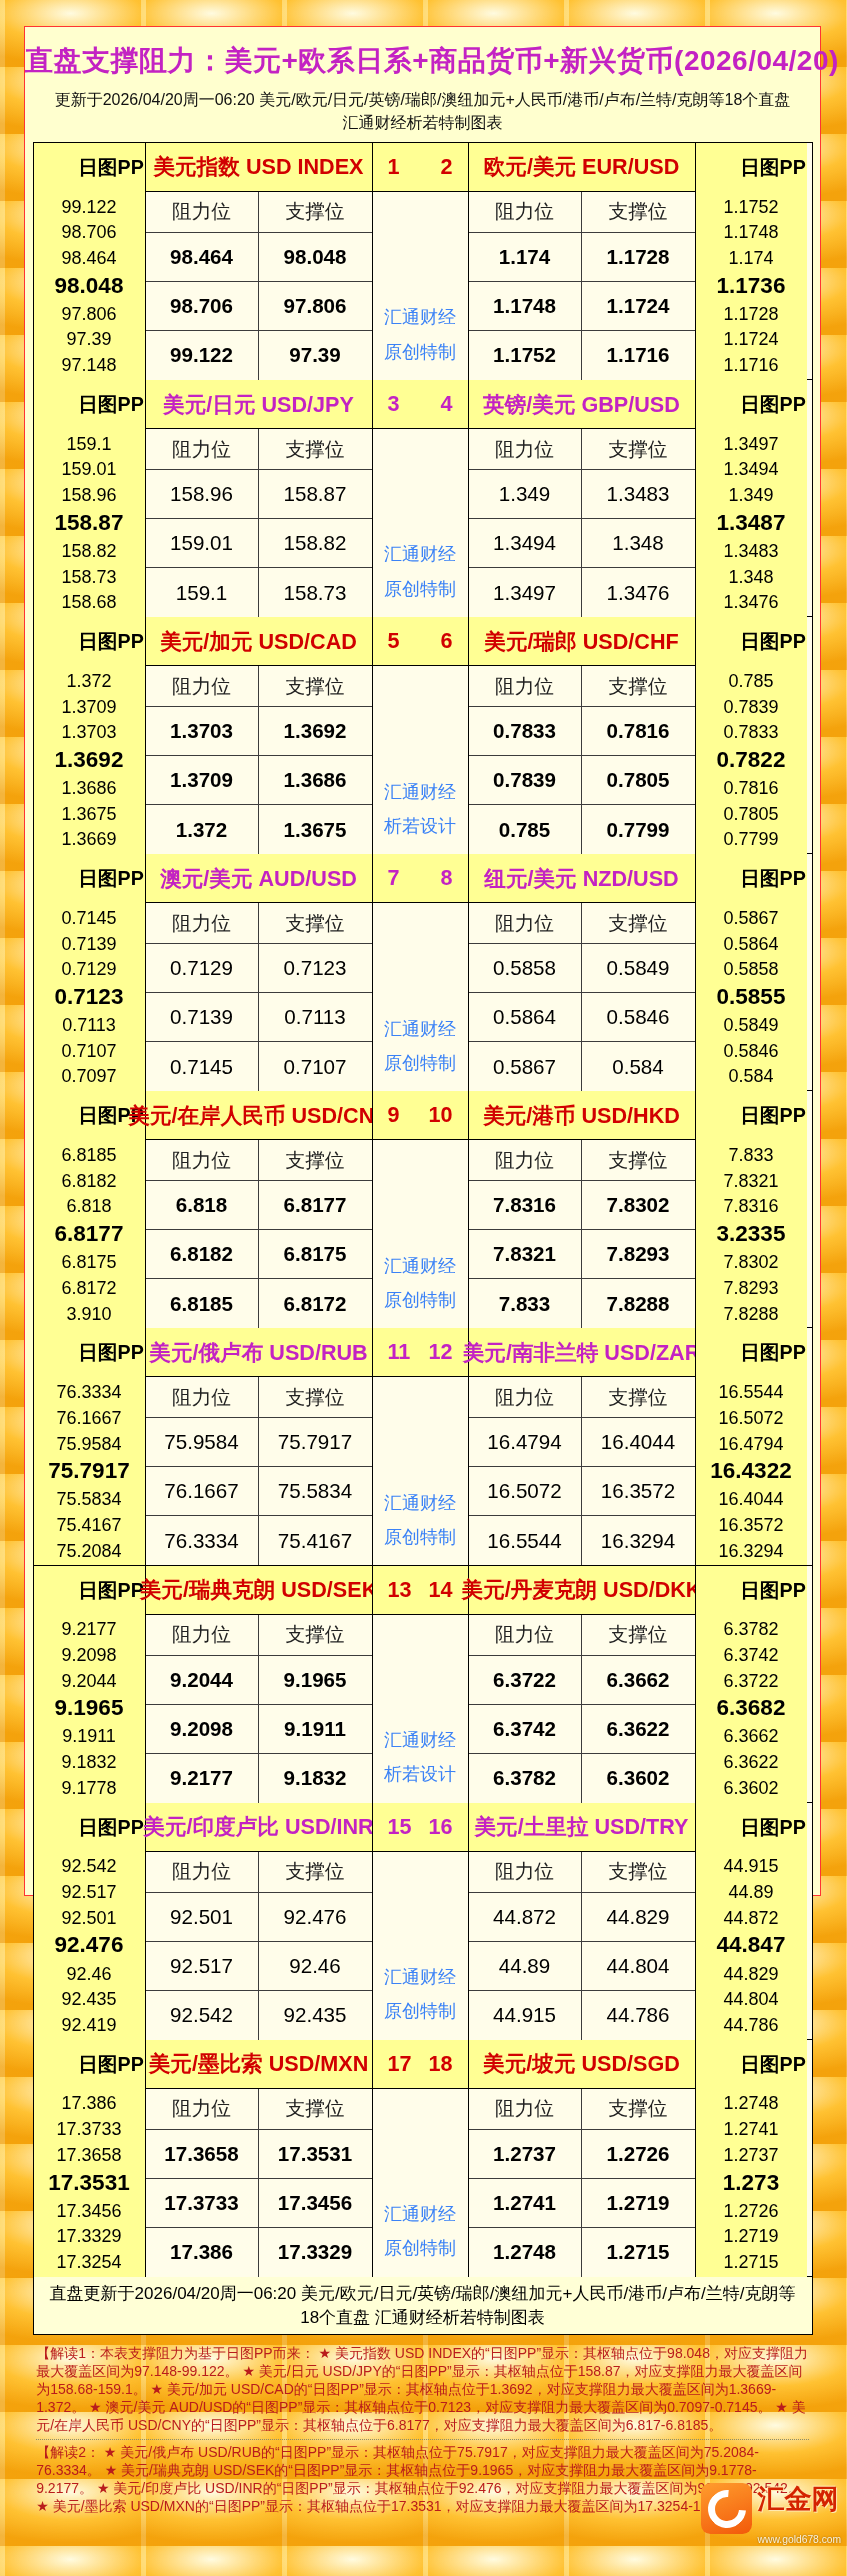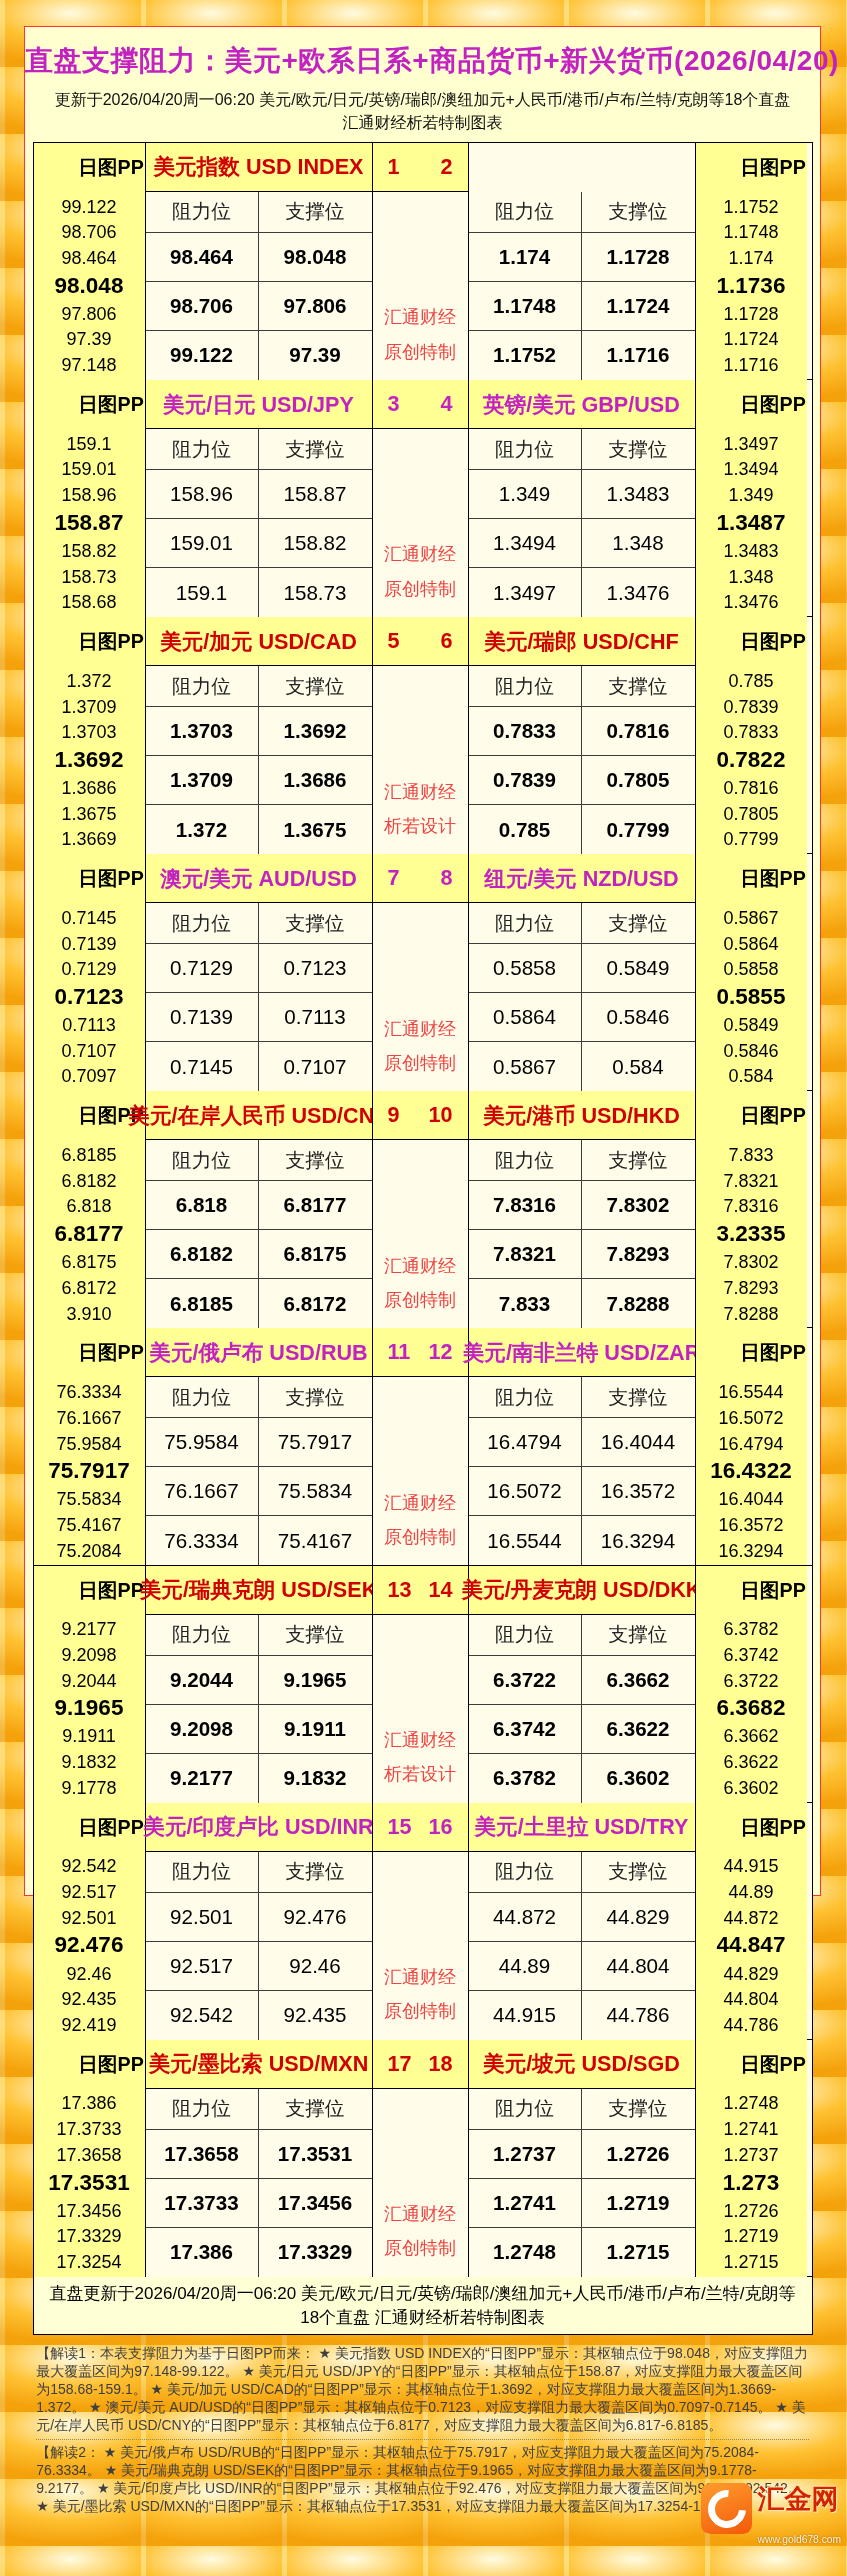--- a/index.html
+++ b/index.html
@@ -68,32 +68,32 @@
   .val{background:#fffdea;font-size:20.6px;}
   .vl00{grid-area:3/2/4/3;} .vl01{grid-area:3/3/4/4;}
   .vl10{grid-area:4/2/5/3;} .vl11{grid-area:4/3/5/4;}
   .vl20{grid-area:5/2/6/3;} .vl21{grid-area:5/3/6/4;}
   .vr00{grid-area:3/5/4/6;} .vr01{grid-area:3/6/4/7;}
   .vr10{grid-area:4/5/5/6;} .vr11{grid-area:4/6/5/7;}
   .vr20{grid-area:5/5/6/6;} .vr21{grid-area:5/6/6/7;}
   
   .mid-col{grid-area:2/4/6/5;border-left:1.9px solid #000;border-right:1.9px solid #000;
     background:#fffdea;align-items:flex-end;padding-bottom:11.2px;}
-  .wm{color:#ef4444;font-size:18px;line-height:1.9;text-align:center;white-space:nowrap;}
+  .wm{color:#3b82f6;font-size:18px;line-height:1.9;text-align:center;white-space:nowrap;}
   
   .accent-red .pair-head,.accent-red .num-cell{color:#d10000;}
   .accent-purple .pair-head,.accent-purple .num-cell{color:#c322c3;}
   .accent-red .val{font-weight:bold;}
   
   .summary{
     width:780px;box-sizing:border-box;margin:-1.9px auto 0;border:1.9px solid #000;
     background:#ffffd6;text-align:center;font-size:17px;line-height:24px;padding:4.7px 9.4px;
   }
   
-  .notes{margin:5.6px 11.2px 0;font-size:14px;line-height:18px;color:#404040;}
+  .notes{margin:5.6px 11.2px 0;font-size:14px;line-height:18px;color:#b91c1c;}
   .note{padding:2.8px 0 5.6px;border-bottom:0.9px dotted #8d8d6d;}
   .note.last{border-bottom:none;}
   
   .logo{position:absolute;left:701px;top:2483px;display:flex;align-items:flex-start;gap:5.6px;}
   .logo-icon{
     width:51px;height:51px;border-radius:9.4px;flex:0 0 auto;
     background:linear-gradient(160deg,#ff9d2e,#f2590a);
     display:flex;align-items:center;justify-content:center;
   }
   .logo-icon i{display:block;width:24px;height:24px;border:7.5px solid #fff;border-radius:50%;
@@ -112,20 +112,21 @@
   <div class="subtitle">更新于2026/04/20周一06:20 美元/欧元/日元/英镑/瑞郎/澳纽加元+人民币/港币/卢布/兰特/克朗等18个直盘 汇通财经析若特制图表</div>
 
   <div class="tablewrap">
   <div class="section accent-red">
     <div class="c pp-head pph-l">日图PP</div>
     <div class="c pair-head ph-l">美元指数 USD INDEX</div>
     <div class="c num-cell">
       <span>1</span>
       <span>2</span>
     </div>
+    <div class="c pair-head ph-r">欧元/美元 EUR/USD</div>
     <div class="c pp-head pph-r">日图PP</div>
 
     <div class="c pp-col ppc-l">
       <div class="ppv">99.122</div>
       <div class="ppv">98.706</div>
       <div class="ppv">98.464</div>
       <div class="ppv pivot">98.048</div>
       <div class="ppv">97.806</div>
       <div class="ppv">97.39</div>
       <div class="ppv">97.148</div>

